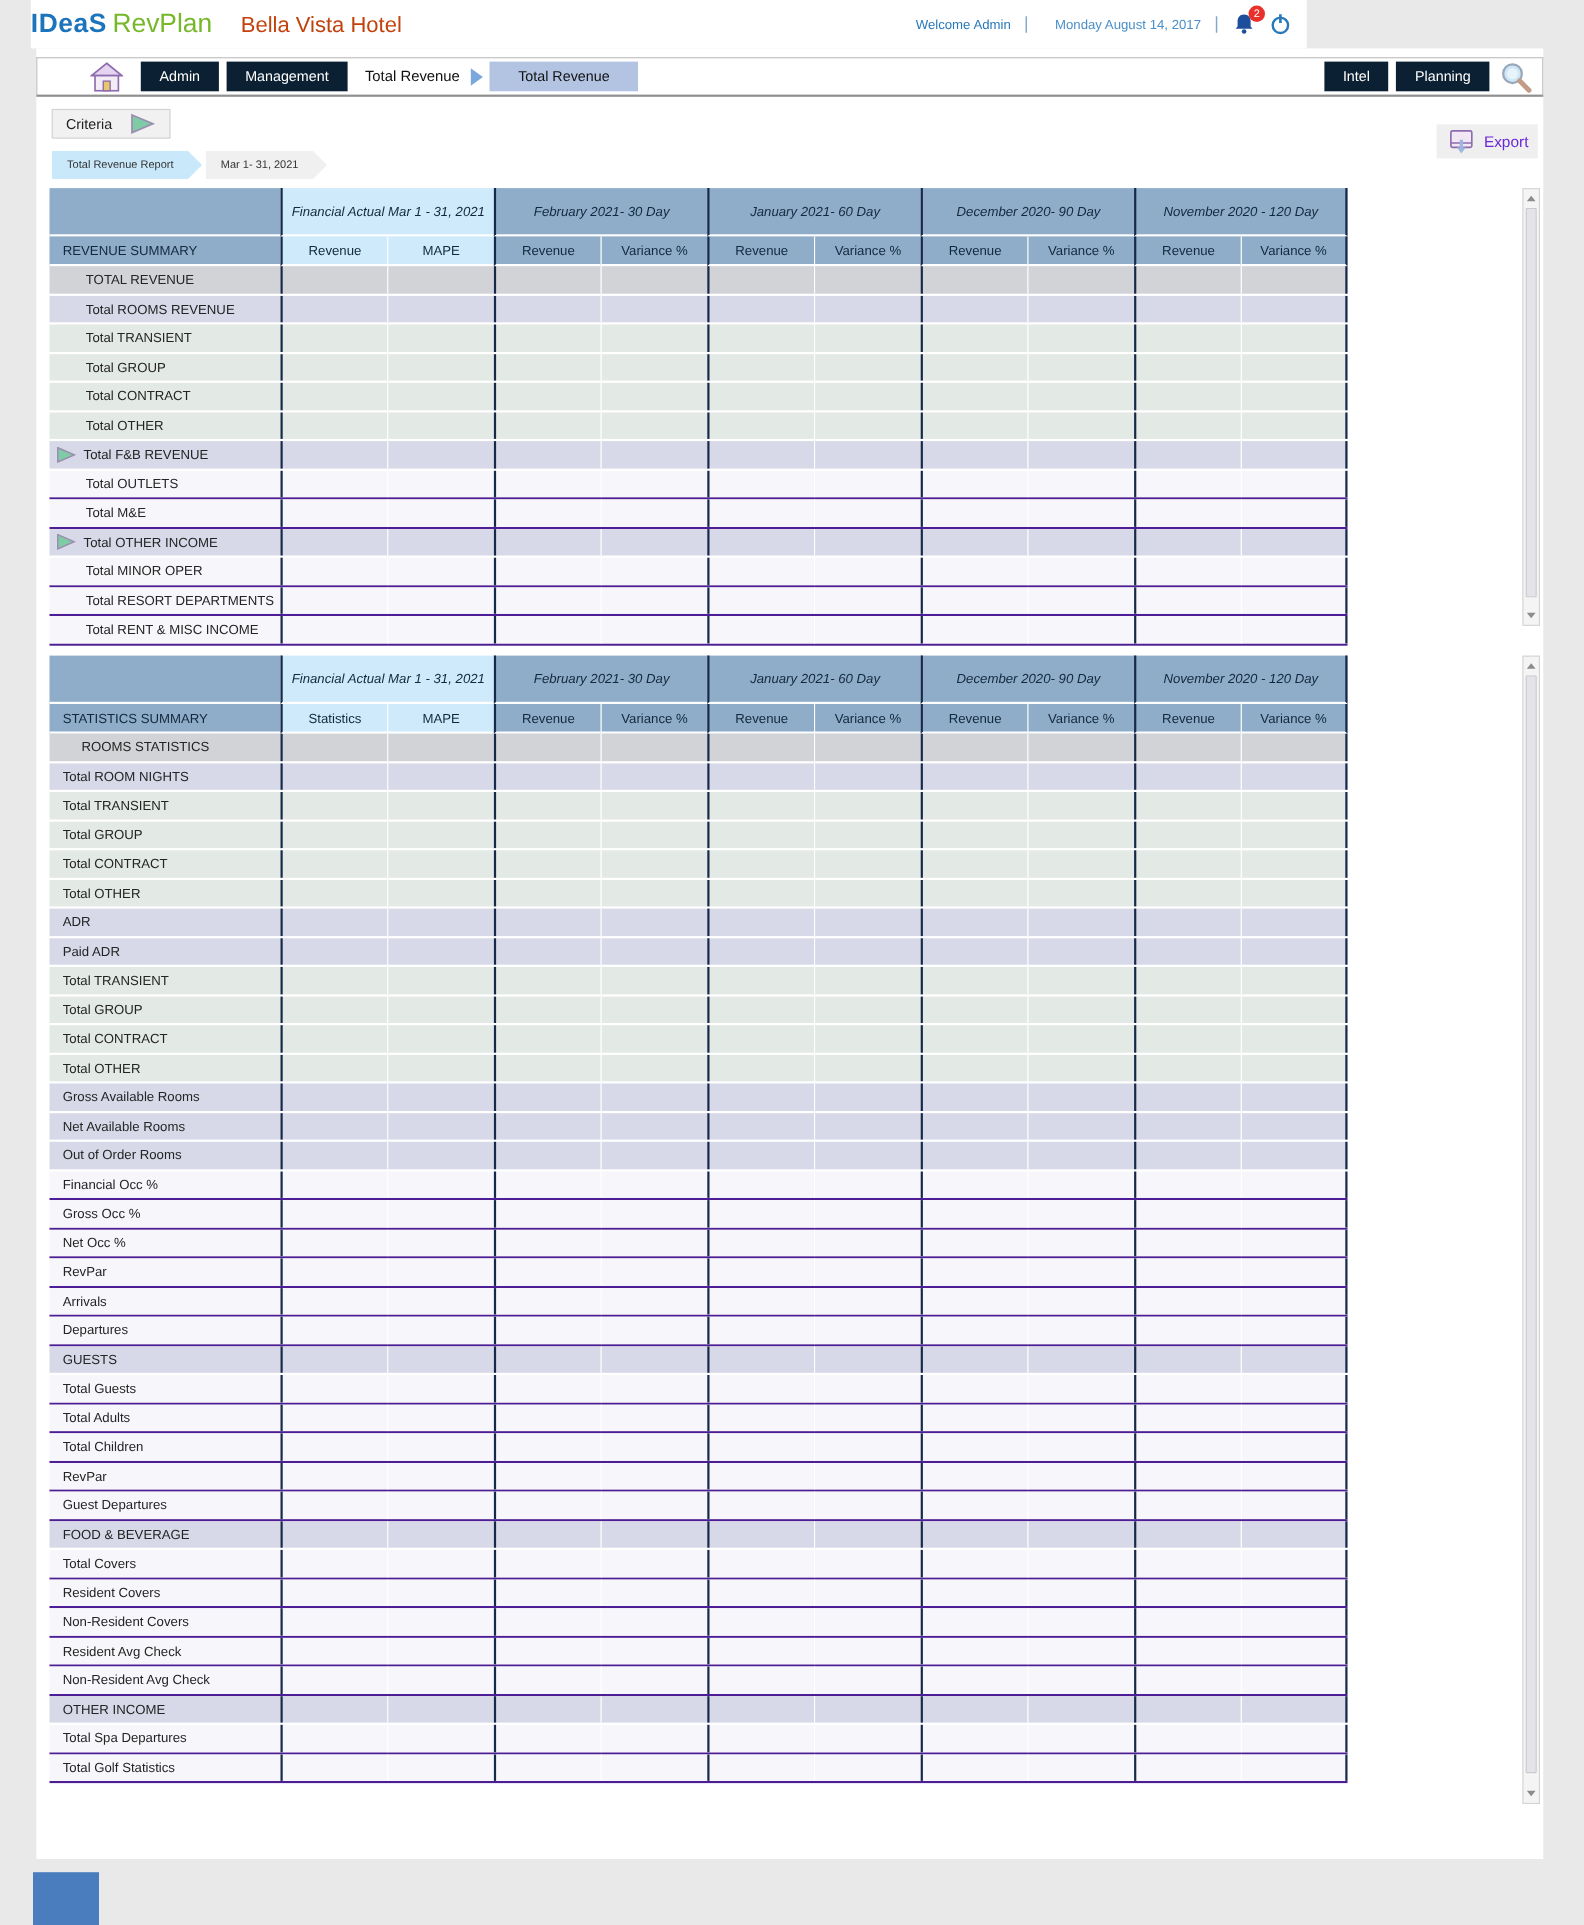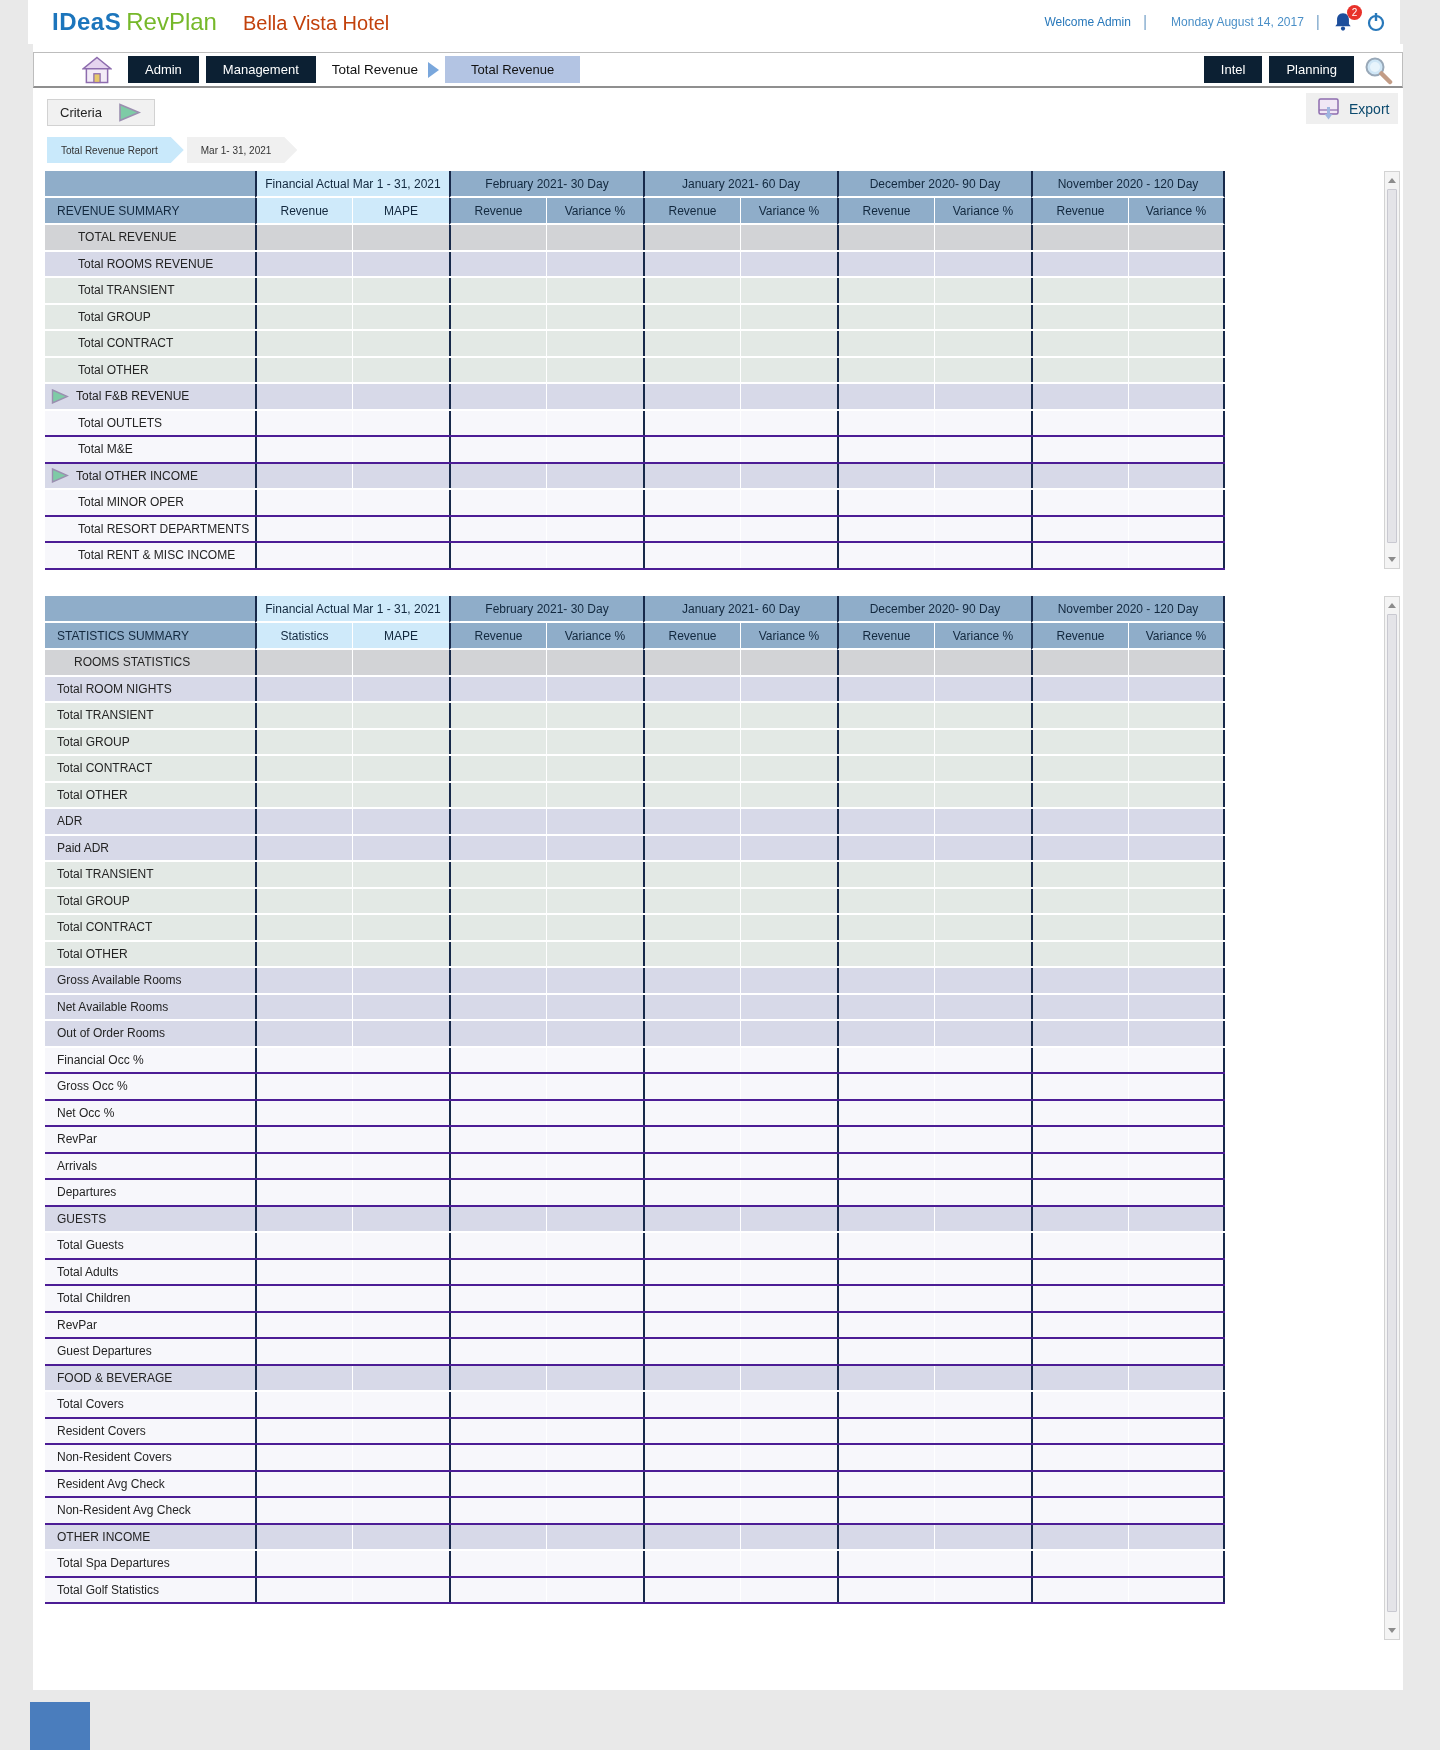--- a/index.html
+++ b/index.html
@@ -1,20 +1,20 @@
 <!DOCTYPE html>
 <html><head>
 <meta charset="utf-8">
 <style>
   html,body{margin:0;padding:0;background:#e9e9e9;}
   .page{position:relative;width:1440px;height:1750px;background:#e9e9e9;overflow:hidden;
         font-family:"Liberation Sans",sans-serif;}
   
-  .topbar{position:absolute;left:28px;top:0;width:1372px;height:44px;background:#fff;
-          display:flex;align-items:center;justify-content:space-between;box-sizing:border-box;padding:0 14px 0 24px;}
+  .topbar{position:absolute;left:28px;top:0;width:1160px;height:44px;background:#fff;
+          display:flex;align-items:center;justify-content:space-between;box-sizing:border-box;padding:0 14px 0 0;}
   .logo-area{display:flex;align-items:baseline;}
   .logo-ideas{font-size:24px;font-weight:700;color:#1c75bc;letter-spacing:.5px;}
   .logo-revplan{font-size:24px;font-weight:500;color:#76b82a;margin-left:5px;}
   .hotel-name{font-size:20px;color:#c2410c;margin-left:26px;}
   .topbar-right{display:flex;align-items:center;gap:12px;}
   .welcome,.datetxt{font-size:12px;color:#2878ba;margin-left:12px;}
   .datetxt{color:#4a8fc7;}
   .tsep{color:#7fa8cc;font-size:16px;}
   .bell-wrap{position:relative;display:inline-flex;width:22px;height:22px;}
   .badge{position:absolute;top:-6px;right:-8px;min-width:15px;height:15px;background:#e8312a;color:#fff;
@@ -33,34 +33,34 @@
   .crumb{font-size:13.5px;color:#111;margin-left:16px;}
   .crumb-arrow{width:0;height:0;border-left:11px solid #7aa7dc;border-top:8px solid transparent;
                border-bottom:8px solid transparent;margin:0 6px 0 10px;}
   .activetab{background:#b3c4e3;color:#111;font-size:13px;height:27px;display:inline-flex;
              align-items:center;padding:0 26px;}
   .flexspace{flex:1;}
   .magnifier{display:inline-flex;width:32px;height:30px;margin:0 8px;}
   
   .criteria-btn{position:absolute;left:47px;top:99px;height:27px;background:#f1f1f1;border:1px solid #d2d2d2;
                 display:flex;align-items:center;padding:0 12px;gap:16px;box-sizing:border-box;font-size:13px;color:#222;cursor:pointer;}
-  .export-btn{position:absolute;left:1306px;top:93px;height:31px;background:#efefef;
-              display:flex;align-items:center;padding:0 9px;gap:7px;font-size:14px;color:#0c4a6e;cursor:pointer;}
+  .export-btn{position:absolute;left:1306px;top:113px;height:31px;background:#efefef;
+              display:flex;align-items:center;padding:0 9px;gap:7px;font-size:14px;color:#6d28d9;cursor:pointer;}
   
   .report-tabs{position:absolute;left:47px;top:137px;height:26px;display:flex;}
   .rtab{height:26px;display:inline-flex;align-items:center;font-size:10px;color:#333;
         padding:0 26px 0 14px;background:#f0f0f0;margin-right:3px;cursor:pointer;
         clip-path:polygon(0 0,calc(100% - 13px) 0,100% 50%,calc(100% - 13px) 100%,0 100%);}
   .rtab.active{background:#c9e9fb;}
   
   .table{position:absolute;left:45px;width:1180px;}
   .t1{top:171px;}
   .t2{top:596px;}
   .trow{display:grid;grid-template-columns:210px repeat(10,97px);height:26.5px;box-sizing:border-box;}
-  .trow.ghead{grid-template-columns:210px repeat(5,194px);height:27px;}
+  .trow.ghead{grid-template-columns:210px repeat(5,194px);height:44px;font-style:italic;}
   .trow.shead{height:27px;}
   .trow > :last-child{border-right:2px solid #17294a;}
   .hcell{display:flex;align-items:center;justify-content:center;font-size:12px;color:#12283e;
          background:#8fadc9;border-bottom:2px solid #fff;box-sizing:border-box;overflow:hidden;white-space:nowrap;}
   .gcell{border-left:2px solid #17294a;}
   .hl{background:#cfeafa !important;}
   .sumcell{justify-content:flex-start;padding-left:12px;}
   .scell.gb,.dcell.gb{border-left:2px solid #17294a;}
   .scell.sep,.dcell.sep{border-left:1px solid #ffffff;}
   .drow{border-bottom:2px solid #fff;}

